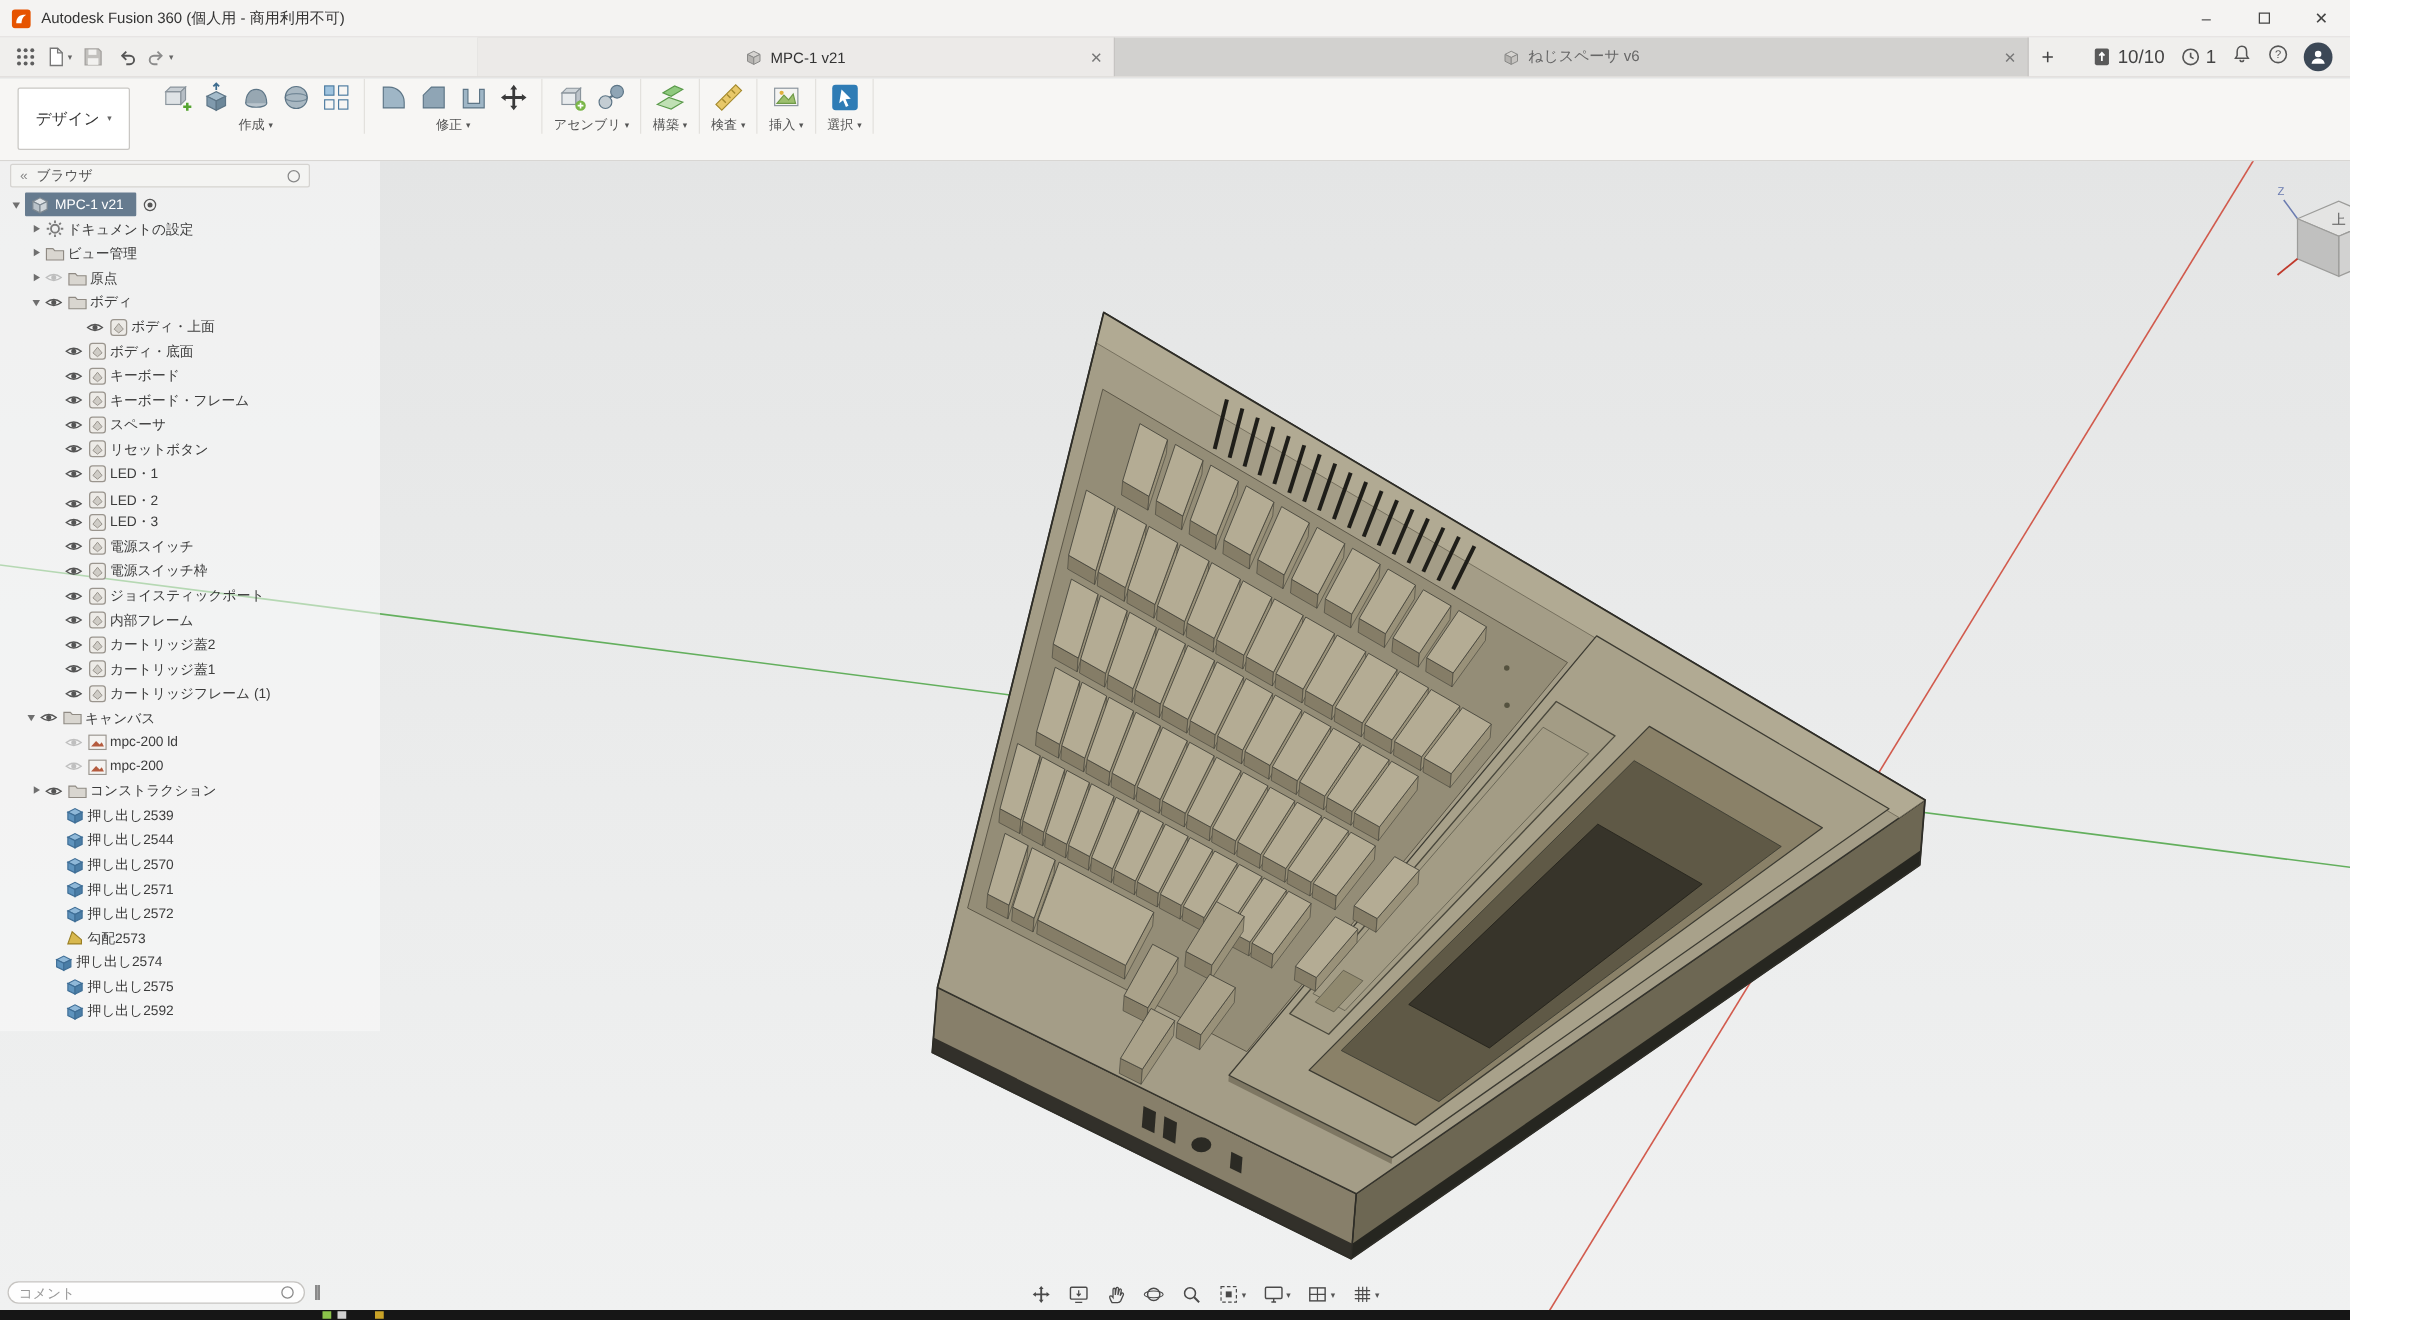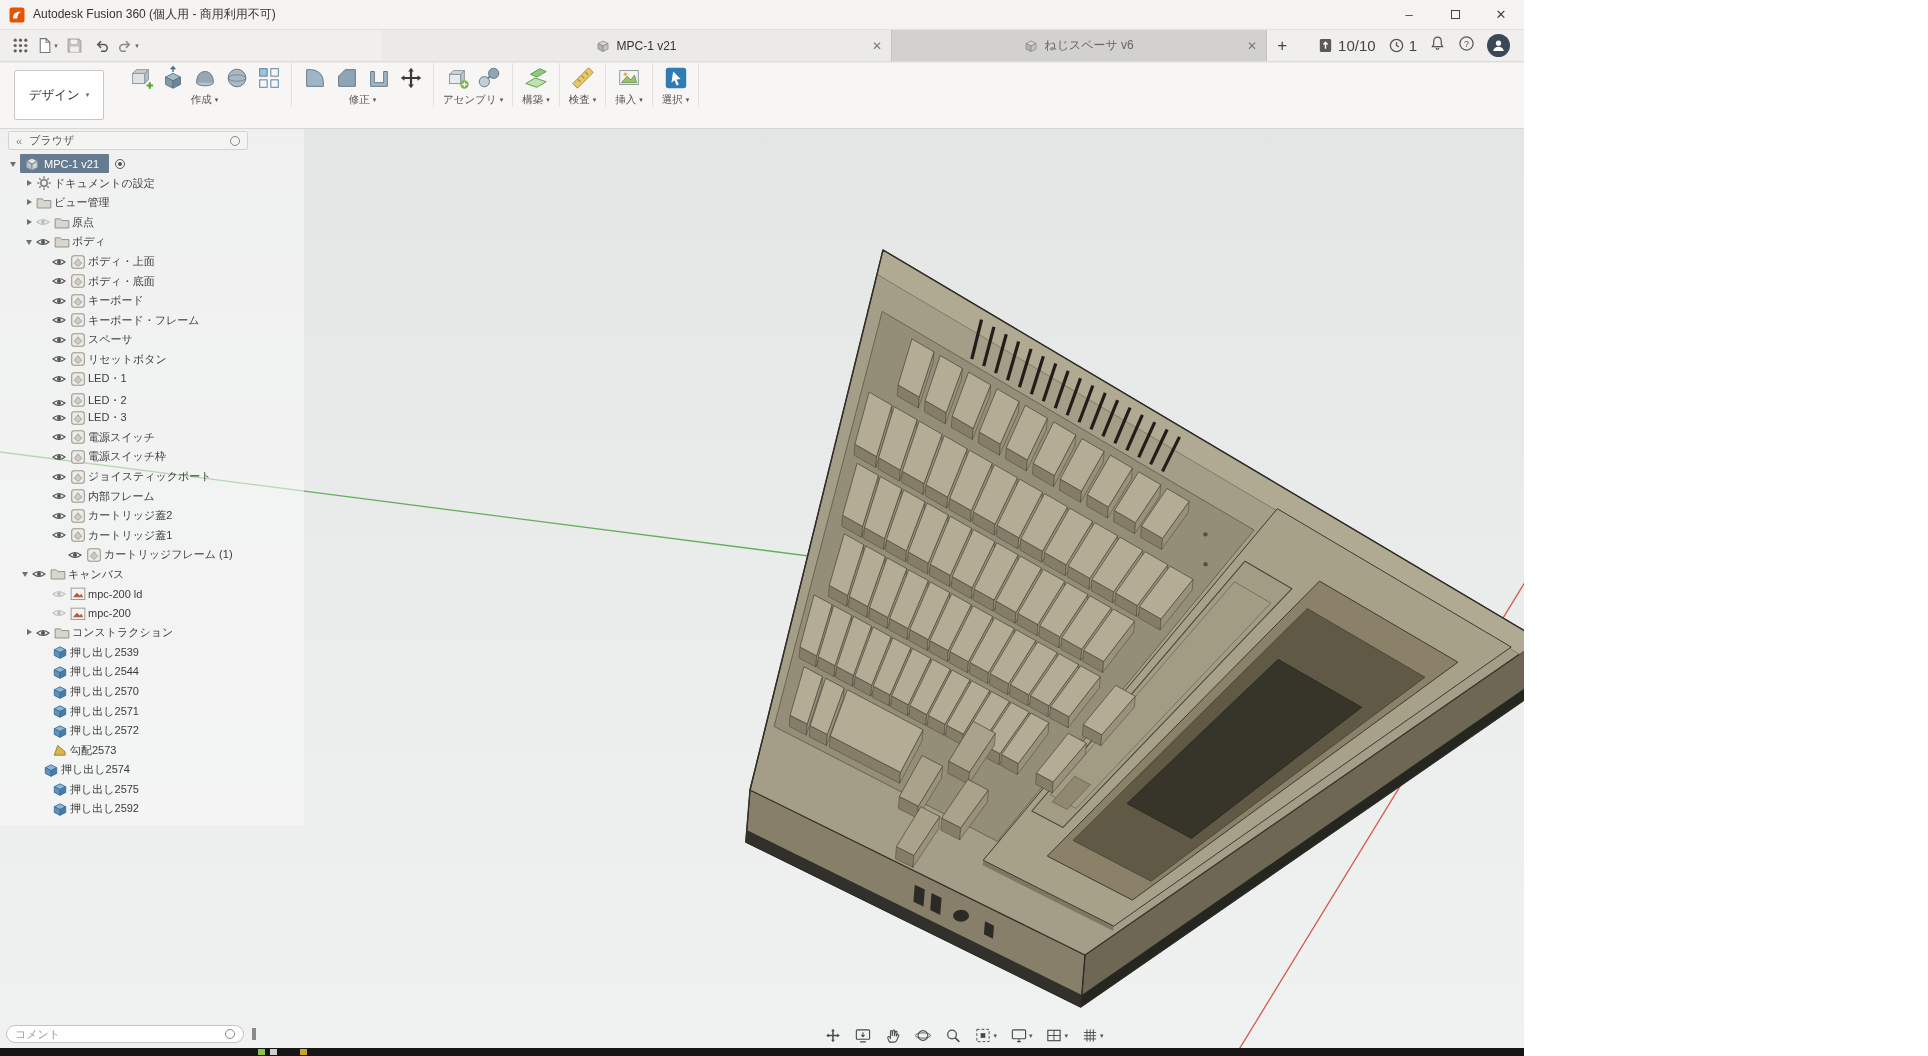--- a/index.html
+++ b/index.html
@@ -1,18 +1,18 @@
 <!DOCTYPE html>
 <html><head>
 <meta charset="utf-8">
 <style>
   * { box-sizing: border-box; }
   html,body { margin:0; padding:0; }
   body { font-family:"Liberation Sans","DejaVu Sans",sans-serif; user-select:none; }
-  #app { position:relative; width:1524px; height:1056px; background:#e9eaea; overflow:hidden; }
+  #app { position:relative; width:1880px; height:1056px; background:#e9eaea; overflow:hidden; }
 
   
   .titlebar { height:30px; background:#f4f3f2; border-bottom:1px solid #e2e0de; display:flex; align-items:center; }
   .app-logo { width:16px; height:16px; margin:0 8px 0 9px; }
   .title-text { font-size:12px; color:#333; }
   .win-controls { margin-left:auto; display:flex; height:30px; }
   .win-btn { width:46px; display:flex; align-items:center; justify-content:center; font-size:13px; color:#444; }
   .maxbox { width:9px; height:9px; border:1px solid #444; display:inline-block; }
 
   
@@ -693,21 +693,21 @@
                 <circle cx="7" cy="5" r="2" fill="#555"></circle>
               </svg>
             </span>
             <span class="ticon">
               <svg viewBox="0 0 14 12">
                 <path d="M1 2.5 H5.5 L6.8 4 H13 V10.5 H1 Z" fill="#d9d6d0" stroke="#8f8a83" stroke-width="0.8"></path>
               </svg>
             </span>
             <span class="tlabel">ボディ</span>
           </div>
-          <div class="trow" style="padding-left: 40px;">
+          <div class="trow" style="padding-left: 57px;">
             <span class="exp "></span>
             <span class="eyec ">
               <svg width="14" height="10" viewBox="0 0 14 10">
                 <path d="M1 5 Q7 0.2 13 5 Q7 9.8 1 5 Z" fill="none" stroke="#555" stroke-width="1.1"></path>
                 <circle cx="7" cy="5" r="2" fill="#555"></circle>
               </svg>
             </span>
             <span class="ticon">
               <svg viewBox="0 0 14 14">
                 <rect x="1.5" y="1.5" width="11" height="11" rx="2" fill="#edebe7" stroke="#9a958e" stroke-width="0.9"></rect>
@@ -933,21 +933,21 @@
               </svg>
             </span>
             <span class="ticon">
               <svg viewBox="0 0 14 14">
                 <rect x="1.5" y="1.5" width="11" height="11" rx="2" fill="#edebe7" stroke="#9a958e" stroke-width="0.9"></rect>
                 <path d="M3.8 8.2 L7 4.2 L10.2 8.2 L7 10.8 Z" fill="#cfccc6" stroke="#9a958e" stroke-width="0.7"></path>
               </svg>
             </span>
             <span class="tlabel">カートリッジ蓋1</span>
           </div>
-          <div class="trow" style="padding-left: 40px; margin-left: 16px;">
+          <div class="trow" style="padding-left: 40px;">
             <span class="exp "></span>
             <span class="eyec ">
               <svg width="14" height="10" viewBox="0 0 14 10">
                 <path d="M1 5 Q7 0.2 13 5 Q7 9.8 1 5 Z" fill="none" stroke="#555" stroke-width="1.1"></path>
                 <circle cx="7" cy="5" r="2" fill="#555"></circle>
               </svg>
             </span>
             <span class="ticon">
               <svg viewBox="0 0 14 14">
                 <rect x="1.5" y="1.5" width="11" height="11" rx="2" fill="#edebe7" stroke="#9a958e" stroke-width="0.9"></rect>

